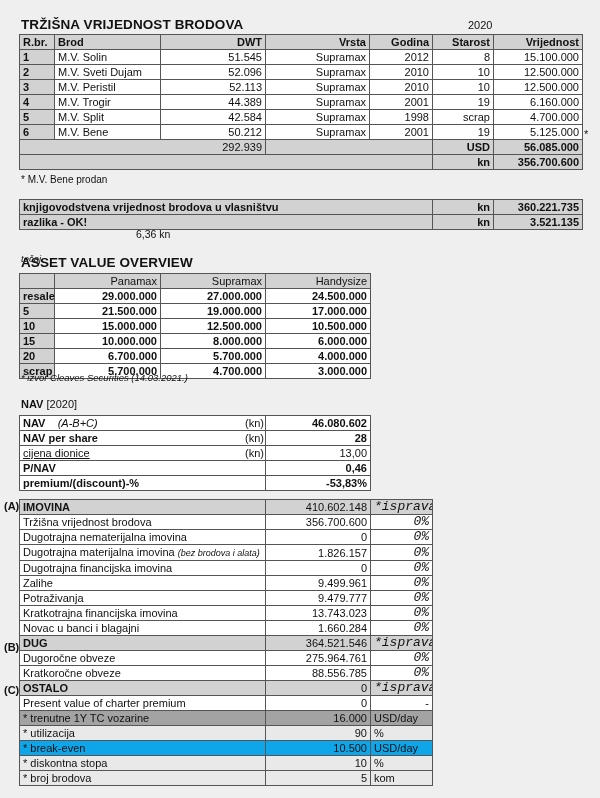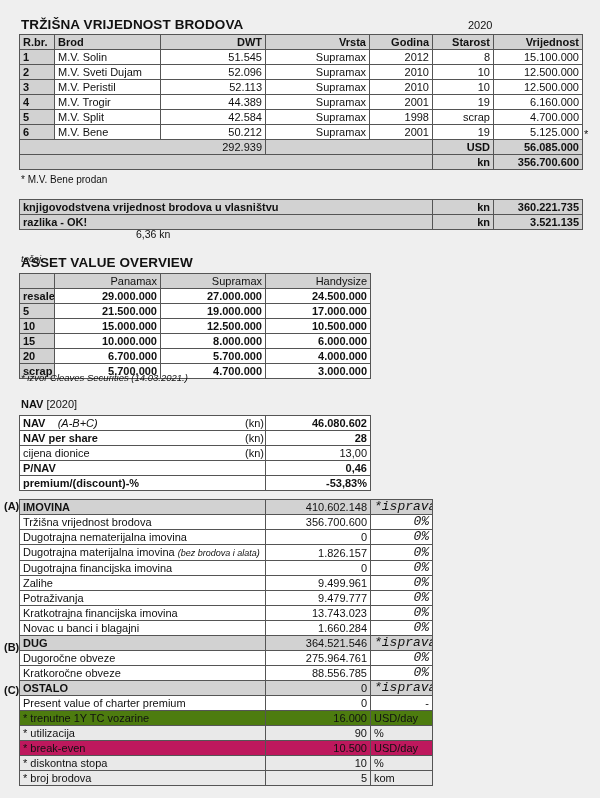--- a/index.html
+++ b/index.html
@@ -206,21 +206,21 @@
     <td style="border-right:none;"><span class="b">NAV</span>&nbsp;&nbsp;&nbsp;&nbsp;<span class="i">(A-B+C)</span></td>
     <td class="r" style="border-left:none;padding:0 1px;">(kn)</td>
     <td class="r b">46.080.602</td>
   </tr>
   <tr class="w">
     <td class="b" style="border-right:none;">NAV per share</td>
     <td class="r" style="border-left:none;padding:0 1px;">(kn)</td>
     <td class="r b">28</td>
   </tr>
   <tr class="w">
-    <td style="border-right:none;">cijena dionice</td>
+    <td style="border-right:none;text-decoration:underline;">cijena dionice</td>
     <td class="r" style="border-left:none;padding:0 1px;">(kn)</td>
     <td class="r">13,00</td>
   </tr>
   <tr class="w">
     <td class="b" style="border-right:none;">P/NAV</td>
     <td class="r" style="border-left:none;padding:0 1px;"></td>
     <td class="r b">0,46</td>
   </tr>
   <tr class="w">
     <td class="b" style="border-right:none;">premium/(discount)-%</td>
@@ -307,31 +307,31 @@
   <tr class="g">
     <td class="b">OSTALO</td>
     <td class="r">0</td>
     <td class="r i sm">*ispravak?</td>
   </tr>
   <tr class="w">
     <td>Present value of charter premium</td>
     <td class="r">0</td>
     <td class="r">-</td>
   </tr>
-  <tr style="background:#4d7c0f;">
+  <tr style="background:#a3a3a3;">
     <td>* trenutne 1Y TC vozarine</td>
     <td class="r">16.000</td>
     <td>USD/day</td>
   </tr>
   <tr style="background:#e9e9e9;">
     <td>* utilizacija</td>
     <td class="r">90</td>
     <td>%</td>
   </tr>
-  <tr style="background:#be185d;">
+  <tr style="background:#0ea5e9;">
     <td>* break-even</td>
     <td class="r">10.500</td>
     <td>USD/day</td>
   </tr>
   <tr style="background:#e9e9e9;">
     <td>* diskontna stopa</td>
     <td class="r">10</td>
     <td>%</td>
   </tr>
   <tr style="background:#e9e9e9;">

